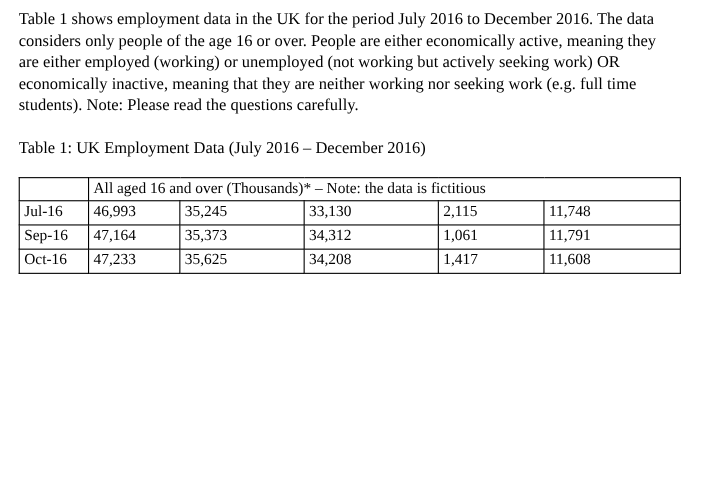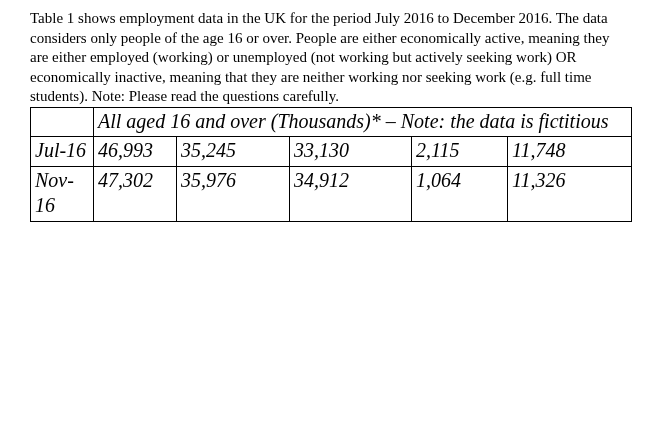--- a/index.html
+++ b/index.html
@@ -8,38 +8,37 @@
     }
     body {
       width: 661px;
       height: 444px;
       background: #ffffff;
       color: #000000;
       font-family: "Liberation Serif", serif;
       overflow: hidden;
     }
     .page {
-      padding: 9px 26px 0 30px;
+      padding: 9px 26px 0 17px;
     }
     .intro {
       font-size: 15px;
       line-height: 1.3;
       margin: 0;
       width: 582px;
     }
     .caption {
       font-size: 15px;
       margin: 20px 0 17px 0;
     }
     table.employment {
       border-collapse: collapse;
       table-layout: fixed;
       width: 601px;
-      font-size: 20px;
-      font-style: italic;
+      font-size: 14px;
     }
     table.employment td {
       border: 1px solid #000000;
       padding: 1px 4px 2px 4px;
       vertical-align: top;
       text-align: left;
       font-weight: normal;
       line-height: 1.28;
       overflow: hidden;
     }
@@ -50,20 +49,21 @@
     col.c-unemp   { width: 96px; }
     col.c-inact   { width: 124px; }
   </style>
 </head>
 <body>
 
 <div class="page">
 
   <p class="intro">Table 1 shows employment data in the UK for the period July 2016 to December 2016. The data considers only people of the age 16 or over. People are either economically active, meaning they are either employed (working) or unemployed (not working but actively seeking work) OR economically inactive, meaning that they are neither working nor seeking work (e.g. full time students). Note: Please read the questions carefully.</p>
 
+  <p class="caption">Table 1: UK Employment Data (July 2016 – December 2016)</p>
 
   <table class="employment">
     <colgroup>
       <col class="c-month">
       <col class="c-allaged">
       <col class="c-active">
       <col class="c-employ">
       <col class="c-unemp">
       <col class="c-inact">
     </colgroup>
@@ -78,28 +78,36 @@
     <tr>
       <td>Jul-16</td>
       <td>46,993</td>
       <td>35,245</td>
       <td>33,130</td>
       <td>2,115</td>
       <td>11,748</td>
     </tr>
 
 
-
+    <tr>
+      <td>Sep-16</td>
+      <td>47,164</td>
+      <td>35,373</td>
+      <td>34,312</td>
+      <td>1,061</td>
+      <td>11,791</td>
+    </tr>
 
     <tr>
-      <td>Nov-16</td>
-      <td>47,302</td>
-      <td>35,976</td>
-      <td>34,912</td>
-      <td>1,064</td>
-      <td>11,326</td>
+      <td>Oct-16</td>
+      <td>47,233</td>
+      <td>35,625</td>
+      <td>34,208</td>
+      <td>1,417</td>
+      <td>11,608</td>
     </tr>
+
 
 
   </tbody>
     </table>
 
 </div>
 
 </body></html>

